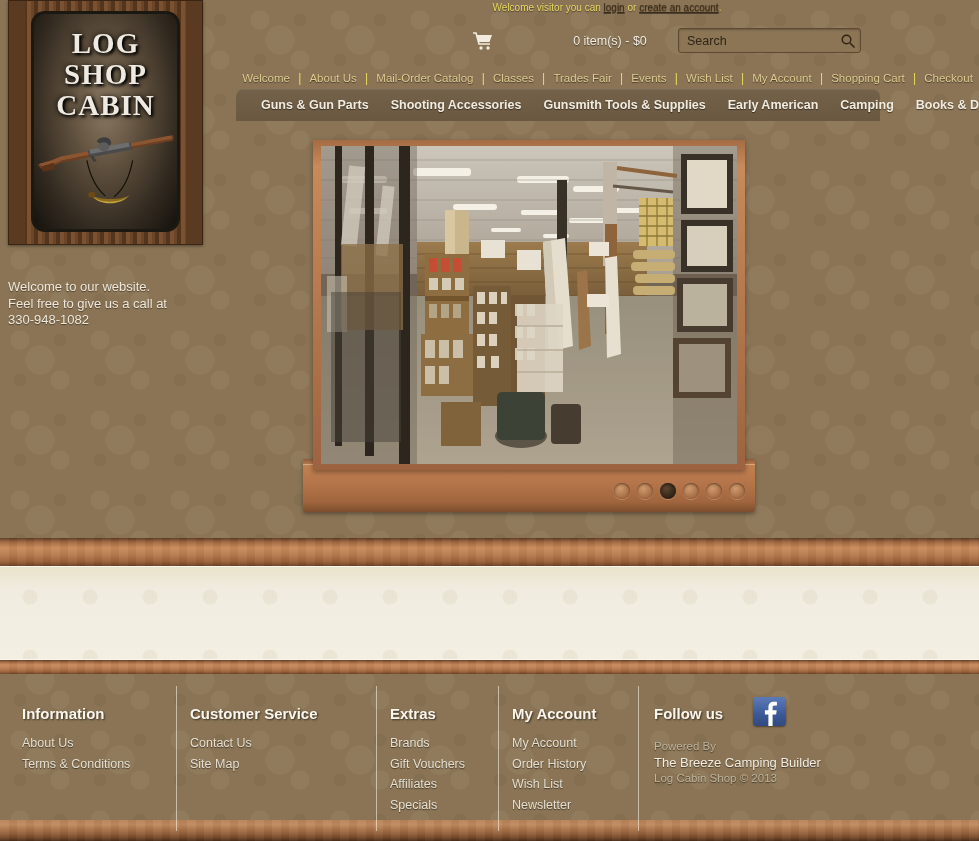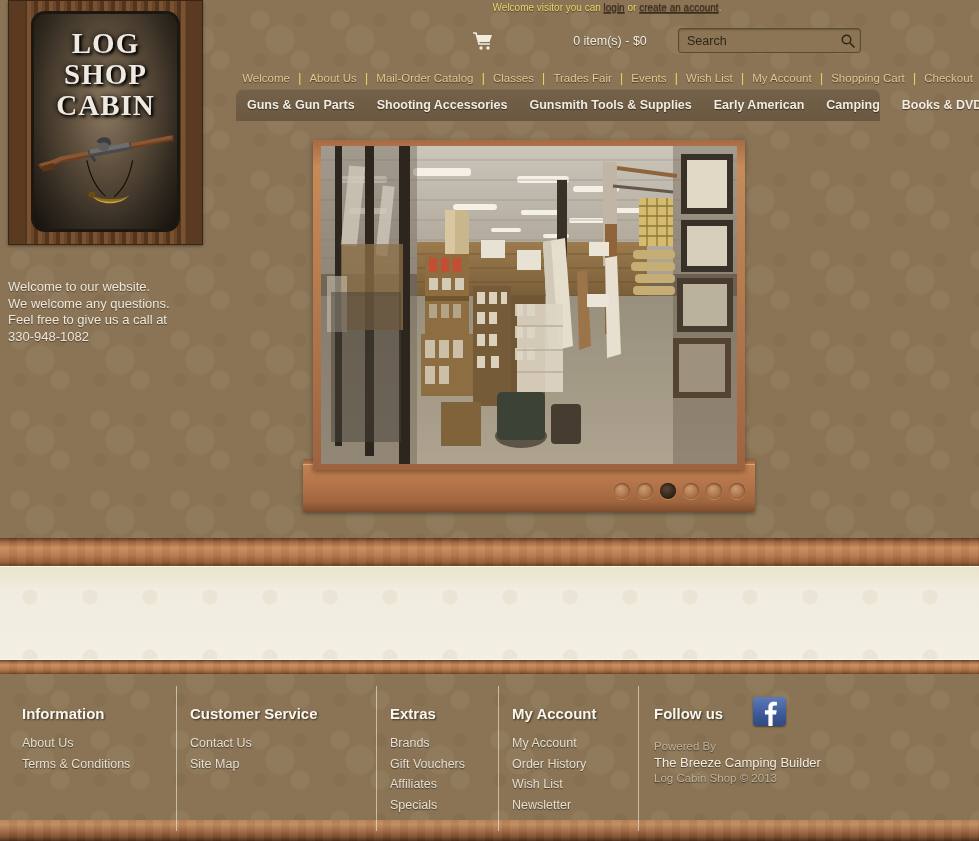--- a/index.html
+++ b/index.html
@@ -108,21 +108,21 @@
     text-align:center; flex:1 1 auto; white-space:nowrap;
     text-shadow:0 1px 1px rgba(0,0,0,.5);
   }
   .topnav .sep { color:#e8dc5f; font-size:12px; padding:0 2px; }
 
   
   .catnav {
     position:absolute; left:236px; top:89px; width:644px; height:32px;
     background:linear-gradient(180deg,#74614a 0%, #6a5841 100%);
     border-radius:7px 7px 0 0;
-    display:flex; align-items:center; 
+    display:flex; align-items:center; padding-left:14px;
     box-shadow:inset 0 1px 0 rgba(255,255,255,.08);
   }
   .catnav a {
     color:#f2ece0; font-size:12.5px; font-weight:bold; text-decoration:none;
     padding:0 11px; white-space:nowrap;
     text-shadow:0 1px 1px rgba(0,0,0,.5);
   }
 
   
   .slider-shelf {
@@ -301,21 +301,20 @@
         <a href="#">Shooting Accessories</a>
         <a href="#">Gunsmith Tools &amp; Supplies</a>
         <a href="#">Early American</a>
         <a href="#">Camping</a>
         <a href="#">Books &amp; DVDs</a>
       </nav>
   </div>
 
   <div class="intro">
     <div>Welcome to our website.</div>
-    <div>We welcome any questions.</div>
     <div>Feel free to give us a call at</div>
     <div>330-948-1082</div>
   </div>
 
   <div class="slider-shelf"></div>
 
   <div class="slider-frame">
     <div class="slide-img">
       <svg viewBox="0 0 416 318" width="416" height="318" preserveAspectRatio="none">
         <defs>

